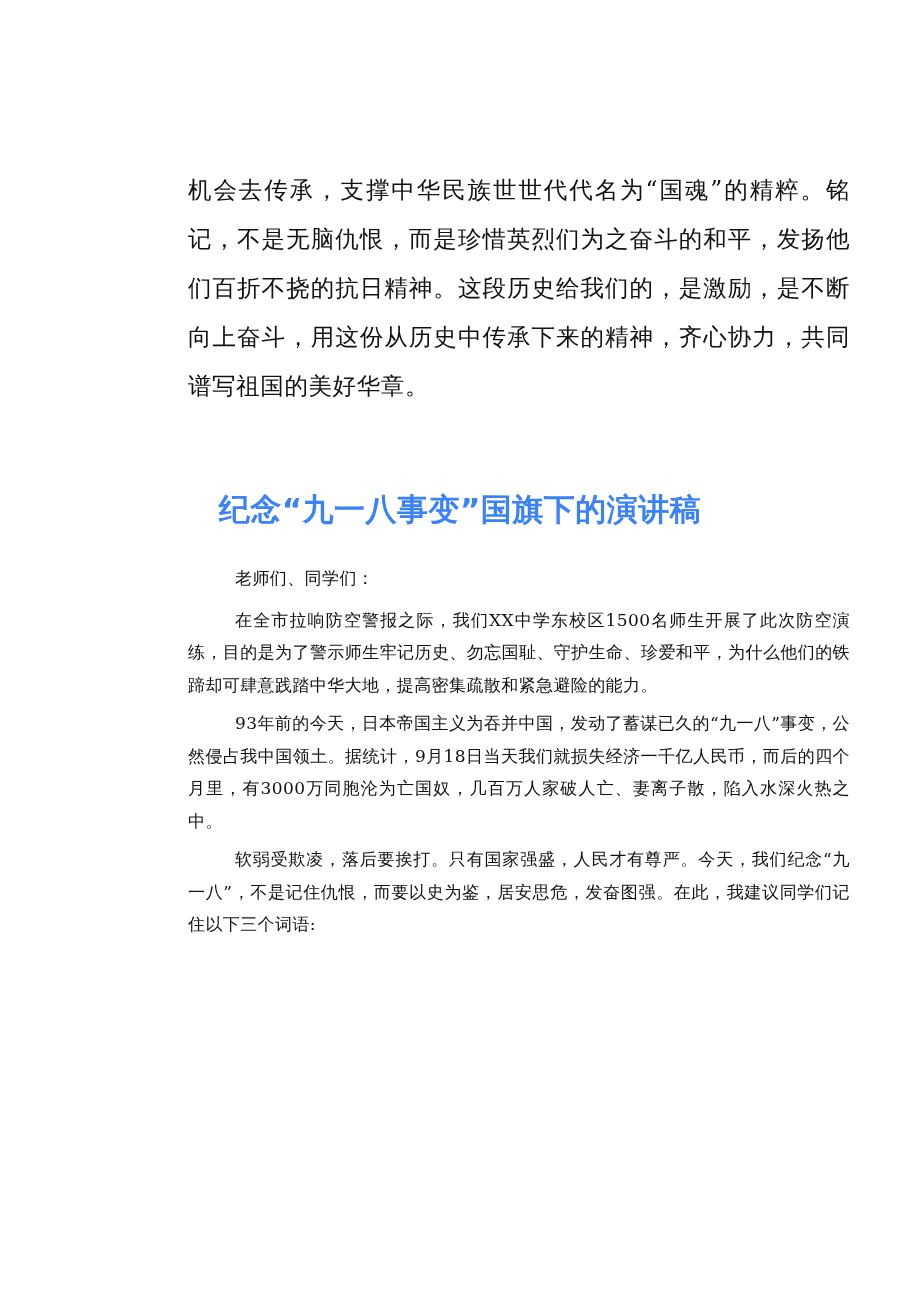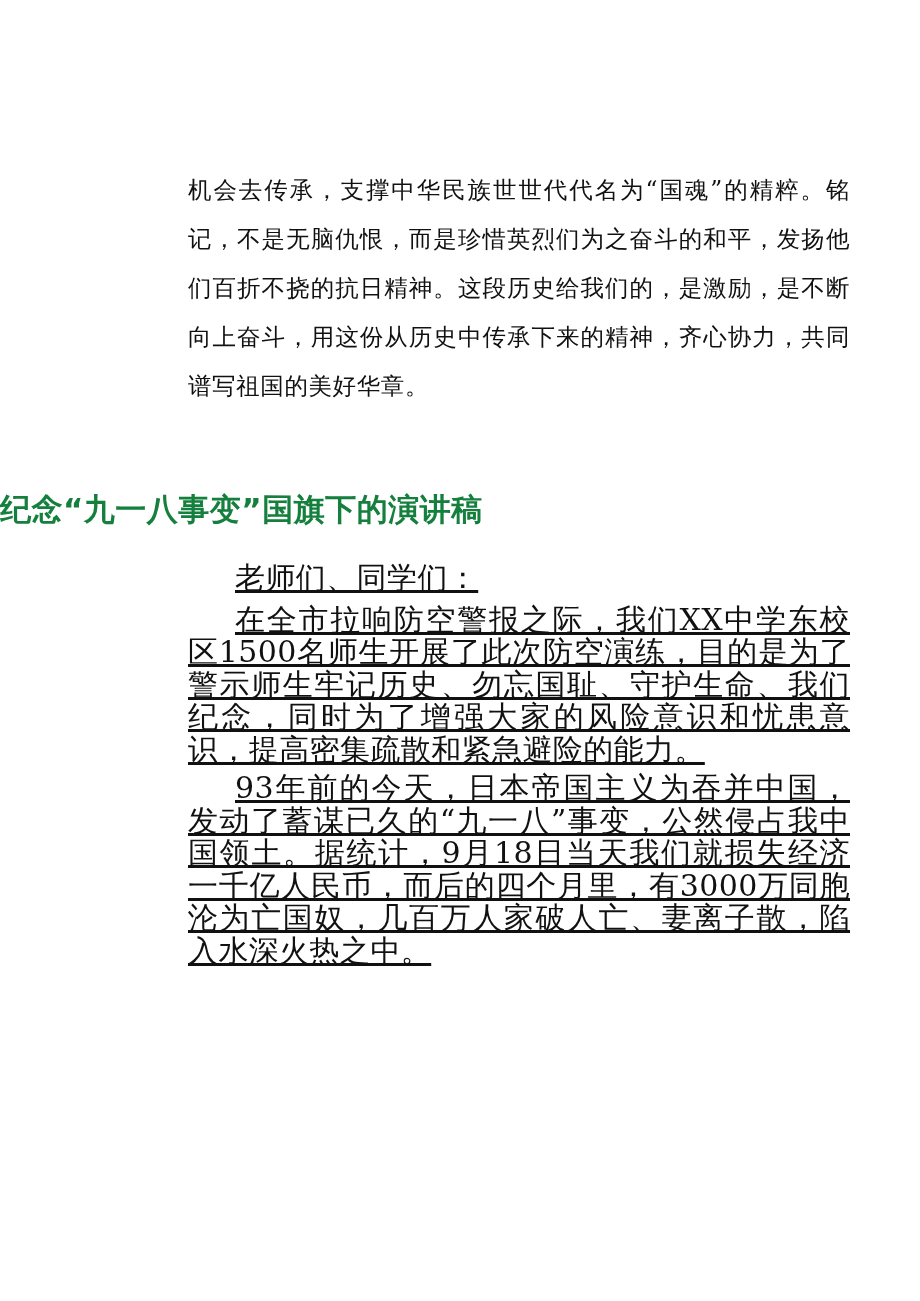--- a/index.html
+++ b/index.html
@@ -1,35 +1,36 @@
 <!DOCTYPE html>
 <html><head>
   <meta charset="utf-8">
   <style>
     html, body { margin: 0; padding: 0; background: #ffffff; }
     body { width: 920px; height: 1301px; position: relative; overflow: hidden; }
     .page { position: absolute; left: 0; top: 0; width: 920px; height: 1301px; background: #fff; color: #111; }
     .content { position: absolute; left: 143px; width: 662px; margin-left: 45px; }
     .prev { top: 166px; }
     .prev p { margin: 0; font-family: "DejaVu Serif", "Liberation Serif", serif; font-size: 23.5px; line-height: 49px; text-align: justify; text-align-last: left; letter-spacing: 0.6px; }
-    .title { position: absolute; top: 462px; left: 0; width: 920px; text-align: left; font-family: "DejaVu Sans", "Liberation Sans", sans-serif; font-size: 31px; line-height: 52px; color: #15803d; letter-spacing: 0.5px; }
+    .title { position: absolute; top: 462px; left: 0; width: 920px; text-align: center; font-family: "DejaVu Sans", "Liberation Sans", sans-serif; font-size: 31px; line-height: 52px; color: #3b82f6; letter-spacing: 0.5px; }
     .body { top: 562px; }
-    .body p { margin: 0 0 6px 0; font-family: "DejaVu Serif", "Liberation Serif", serif; font-size: 30px; line-height: 32.5px; text-indent: 47px; text-align: justify; letter-spacing: 0.4px; text-decoration: underline; }
+    .body p { margin: 0 0 6px 0; font-family: "DejaVu Serif", "Liberation Serif", serif; font-size: 17px; line-height: 32.5px; text-indent: 47px; text-align: justify; letter-spacing: 0.4px; }
     .body p.salutation { margin-bottom: 9px; }
   </style>
 </head>
 <body>
 
 <div class="page">
 
   <div class="content prev">
     <p>机会去传承，支撑中华民族世世代代名为“国魂”的精粹。铭记，不是无脑仇恨，而是珍惜英烈们为之奋斗的和平，发扬他们百折不挠的抗日精神。这段历史给我们的，是激励，是不断向上奋斗，用这份从历史中传承下来的精神，齐心协力，共同谱写祖国的美好华章。</p>
   </div>
 
   <h1 class="title">纪念“九一八事变”国旗下的演讲稿</h1>
 
   <div class="content body">
     <p class="salutation">老师们、同学们：</p>
-    <p>在全市拉响防空警报之际，我们XX中学东校区1500名师生开展了此次防空演练，目的是为了警示师生牢记历史、勿忘国耻、守护生命、我们纪念，同时为了增强大家的风险意识和忧患意识，提高密集疏散和紧急避险的能力。</p>
+    <p>在全市拉响防空警报之际，我们XX中学东校区1500名师生开展了此次防空演练，目的是为了警示师生牢记历史、勿忘国耻、守护生命、珍爱和平，为什么他们的铁蹄却可肆意践踏中华大地，提高密集疏散和紧急避险的能力。</p>
     <p>93年前的今天，日本帝国主义为吞并中国，发动了蓄谋已久的“九一八”事变，公然侵占我中国领土。据统计，9月18日当天我们就损失经济一千亿人民币，而后的四个月里，有3000万同胞沦为亡国奴，几百万人家破人亡、妻离子散，陷入水深火热之中。</p>
+    <p>软弱受欺凌，落后要挨打。只有国家强盛，人民才有尊严。今天，我们纪念“九一八”，不是记住仇恨，而要以史为鉴，居安思危，发奋图强。在此，我建议同学们记住以下三个词语:</p>
   </div>
 
 </div>
 
 </body></html>

